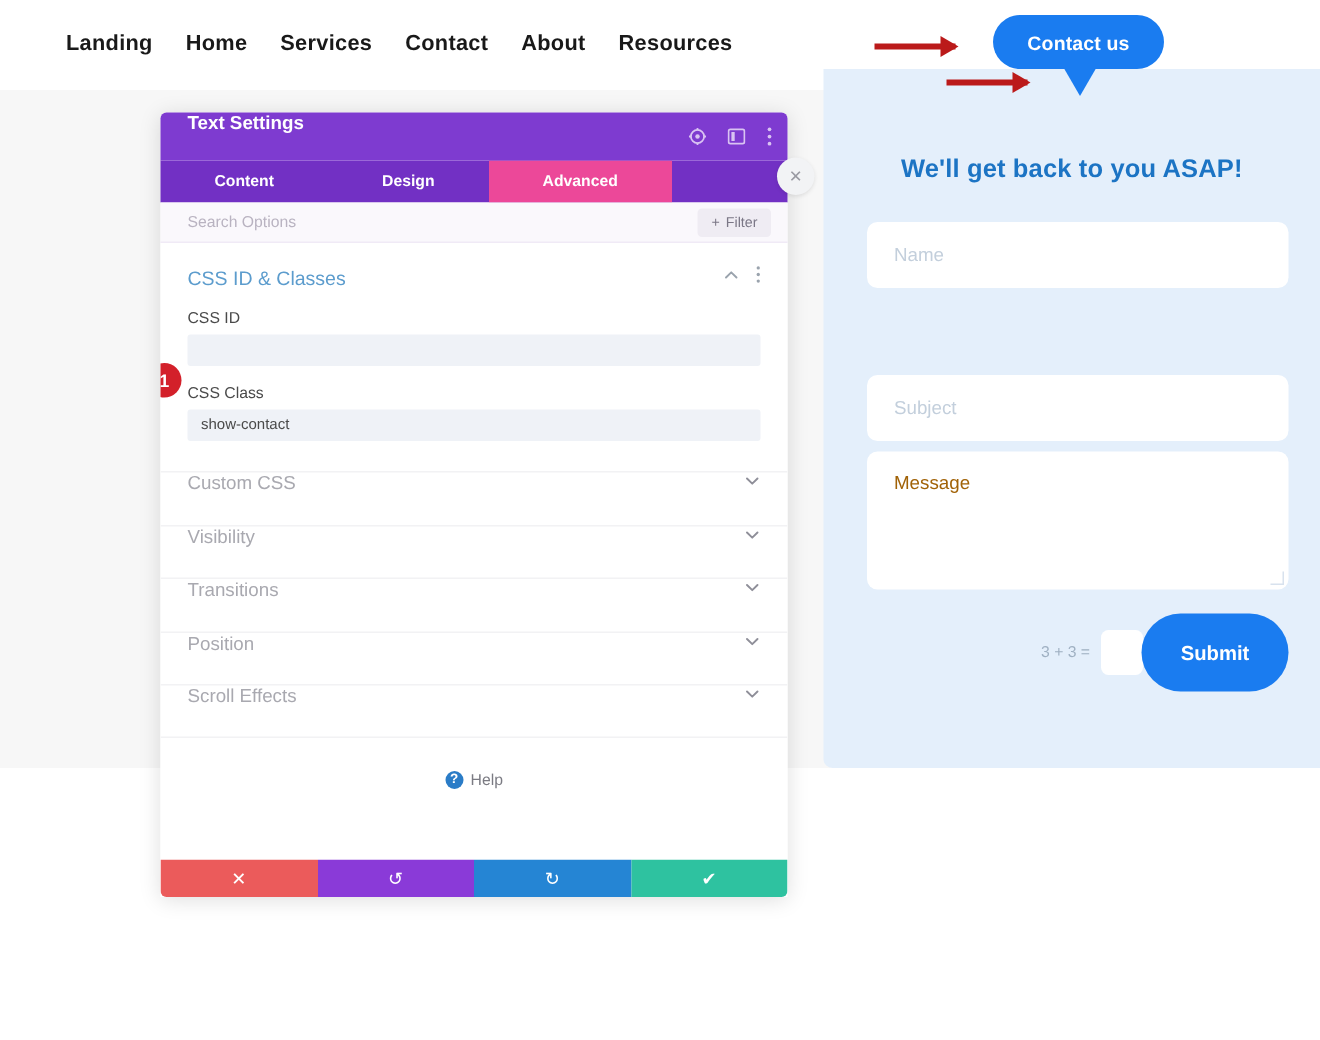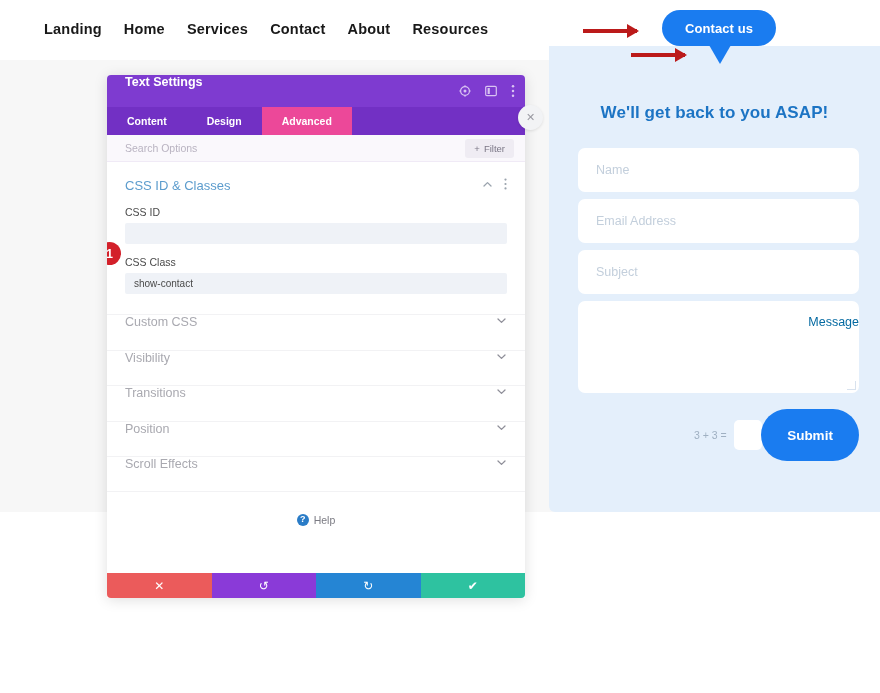--- a/index.html
+++ b/index.html
@@ -139,25 +139,24 @@
   }
   .c-name    { top: 102px; height: 44px; }
   .c-email   { top: 153px; height: 44px; }
   .c-subject { top: 204px; height: 44px; }
   .c-message {
     position: absolute;
     left: 29px; top: 255px;
     width: 281px; height: 92px;
     background: #ffffff;
     border-radius: 7px;
-    color: #0369a1;
+    color: #a16207;
     font-size: 12.5px;
     padding: 14px 0 2px 18px;
     cursor: text;
-    text-align: right;
   }
   .resize-handle {
     position: absolute;
     right: 3px; bottom: 3px;
     width: 9px; height: 9px;
     border-right: 1.5px solid #d8e2ee;
     border-bottom: 1.5px solid #d8e2ee;
   }
   .captcha {
     position: absolute;
@@ -231,21 +230,21 @@
     cursor: pointer;
   }
 
   .modal-tabs {
     height: 28px;
     background: #7230c4;
     display: flex;
     align-items: stretch;
   }
   .tab {
-    padding: 0 20px;
+    padding: 0 36px;
     display: flex;
     align-items: center;
     font-size: 10.5px;
     font-weight: 700;
     color: #ffffff;
     cursor: pointer;
     white-space: nowrap;
   }
   .tab.active { background: #ec4899; }
 
@@ -434,21 +433,20 @@
     </div>
   </div>
 
   <div class="canvas"></div>
   <div class="canvas-white"></div>
 
   <div class="contact-panel">
     <div class="contact-title">We'll get back to you ASAP!</div>
 
     <div class="c-field c-name">Name</div>
-    <div class="c-field c-email">Email Address</div>
     <div class="c-field c-subject">Subject</div>
 
     <div class="c-message">
       <span>Message</span>
       <span class="resize-handle"></span>
     </div>
 
     <div class="captcha">
       <span class="captcha-label">3 + 3 =</span>
       <span class="captcha-input"></span>

